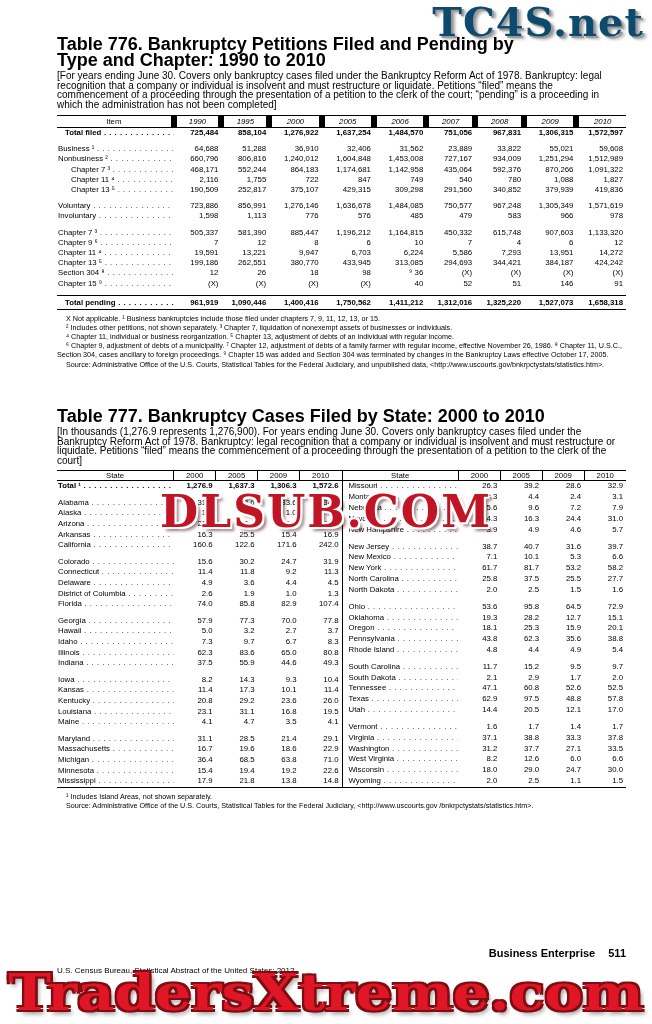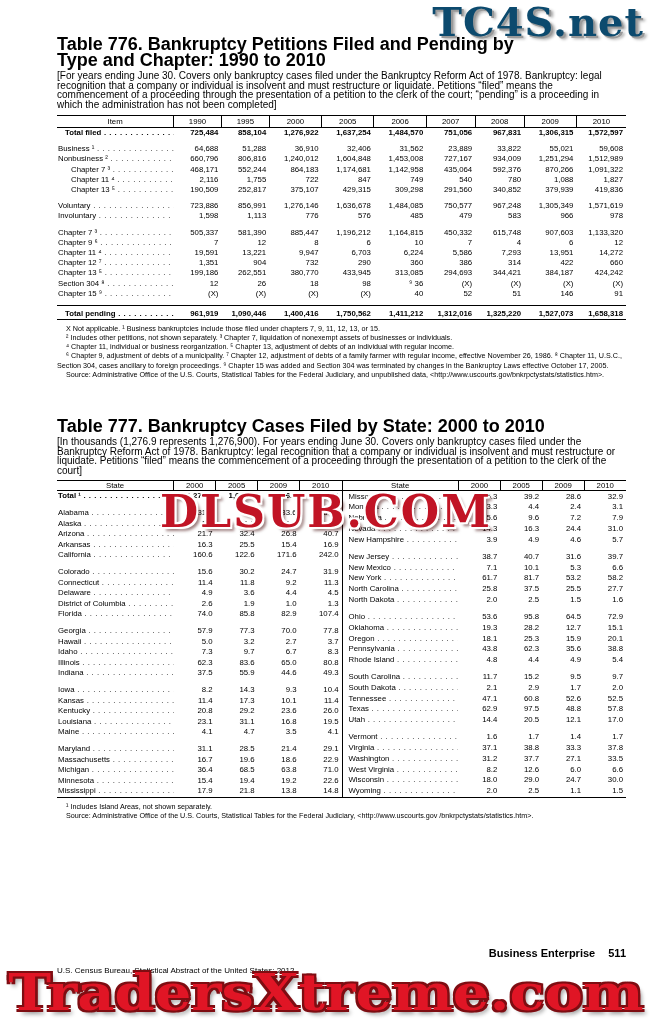--- a/index.html
+++ b/index.html
@@ -11,21 +11,21 @@
   .t-title { font-weight:bold; font-size:18px; line-height:15.5px; color:#000; }
   .tt776 { margin-top:37px; max-width:500px; }
   .tt777 { margin-top:40px; }
   .bracket { font-size:10px; line-height:9.5px; margin-top:3px; text-align:left; }
 
   table { border-collapse:collapse; width:100%; table-layout:fixed; }
 
   
   .t776 { margin-top:6px; border-top:1.5px solid #000; border-bottom:1.5px solid #000; font-size:7.8px; }
   .t776 thead th { font-weight:normal; font-size:7.8px; border-bottom:1px solid #000; padding:1px 0; text-align:center; }
-  .t776 thead th + th { border-left:1px solid #000000; }
+  .t776 thead th + th { border-left:6px solid #000000;font-style:italic; }
   .t776 td { line-height:10.2px; white-space:nowrap; overflow:hidden; vertical-align:bottom; }
 
   
   .t777wrap { display:flex; margin-top:5px; border-top:1.5px solid #000; border-bottom:1.5px solid #000; }
   .sttbl { width:50%; font-size:7.8px; }
   .sttbl.right { border-left:1px solid #000; }
   .sttbl thead th { font-weight:normal; font-size:7.8px; border-bottom:1px solid #000; padding:0 0; text-align:center; }
   .sttbl thead th + th { border-left:1px solid #000; }
   .sttbl td { line-height:10.6px; white-space:nowrap; overflow:hidden; vertical-align:bottom; }
   .sttbl.right td.lbl { padding-left:6px; }
@@ -229,32 +229,20 @@
             <td class="num">13,221</td>
             <td class="num">9,947</td>
             <td class="num">6,703</td>
             <td class="num">6,224</td>
             <td class="num">5,586</td>
             <td class="num">7,293</td>
             <td class="num">13,951</td>
             <td class="num">14,272</td>
           </tr>
           <tr>
-            <td class="lbl ind0"><span class="txt">Chapter 12 ⁷</span><span class="dots"></span></td>
-            <td class="num">1,351</td>
-            <td class="num">904</td>
-            <td class="num">732</td>
-            <td class="num">290</td>
-            <td class="num">360</td>
-            <td class="num">386</td>
-            <td class="num">314</td>
-            <td class="num">422</td>
-            <td class="num">660</td>
-          </tr>
-          <tr>
             <td class="lbl ind0"><span class="txt">Chapter 13 ⁵</span><span class="dots"></span></td>
             <td class="num">199,186</td>
             <td class="num">262,551</td>
             <td class="num">380,770</td>
             <td class="num">433,945</td>
             <td class="num">313,085</td>
             <td class="num">294,693</td>
             <td class="num">344,421</td>
             <td class="num">384,187</td>
             <td class="num">424,242</td>

